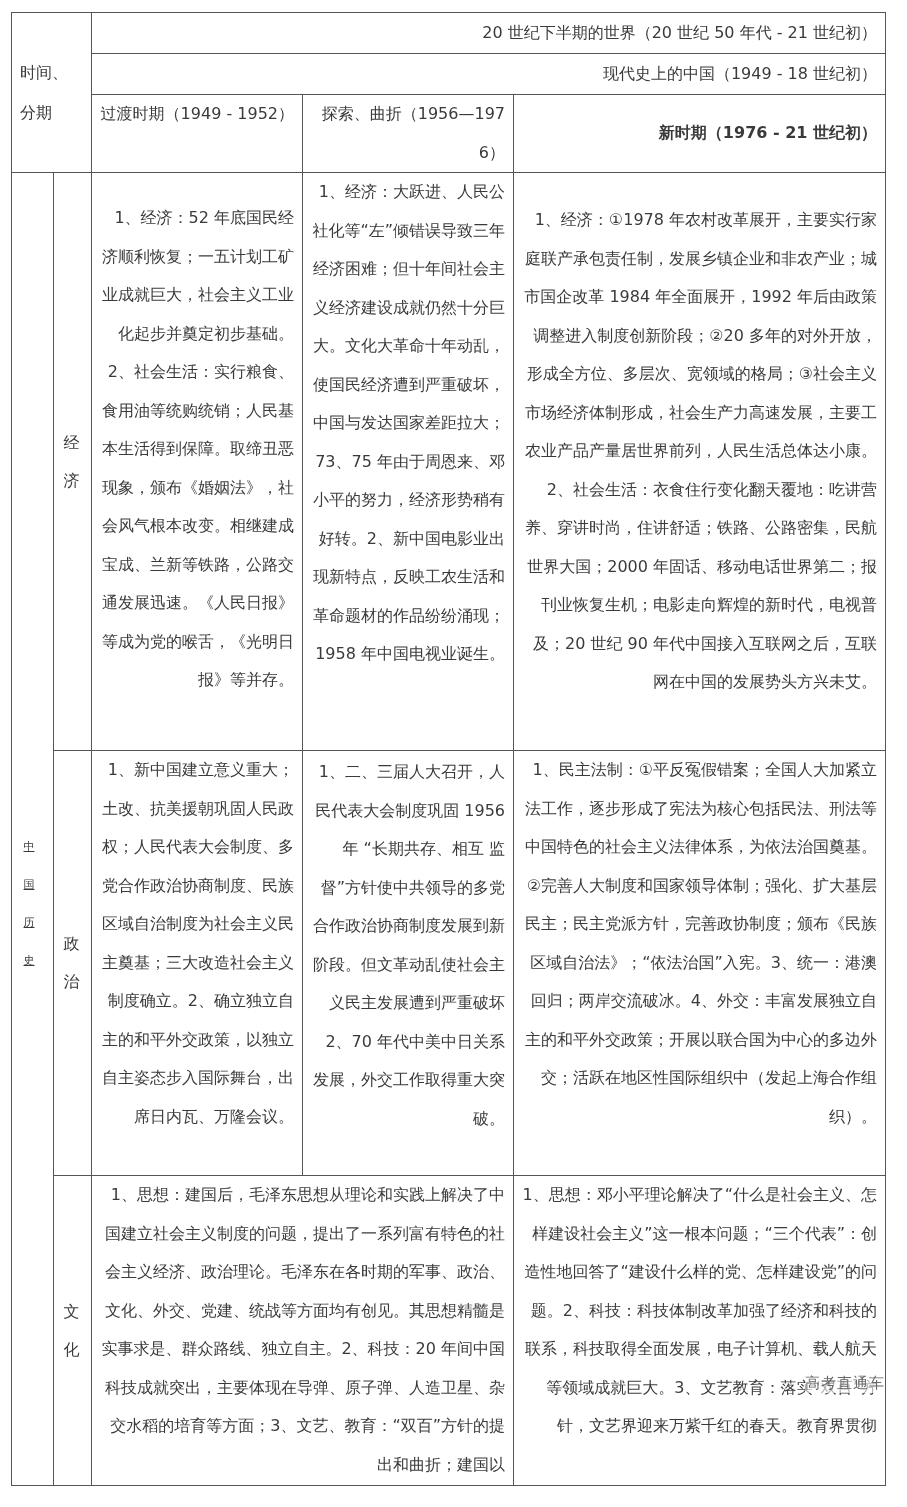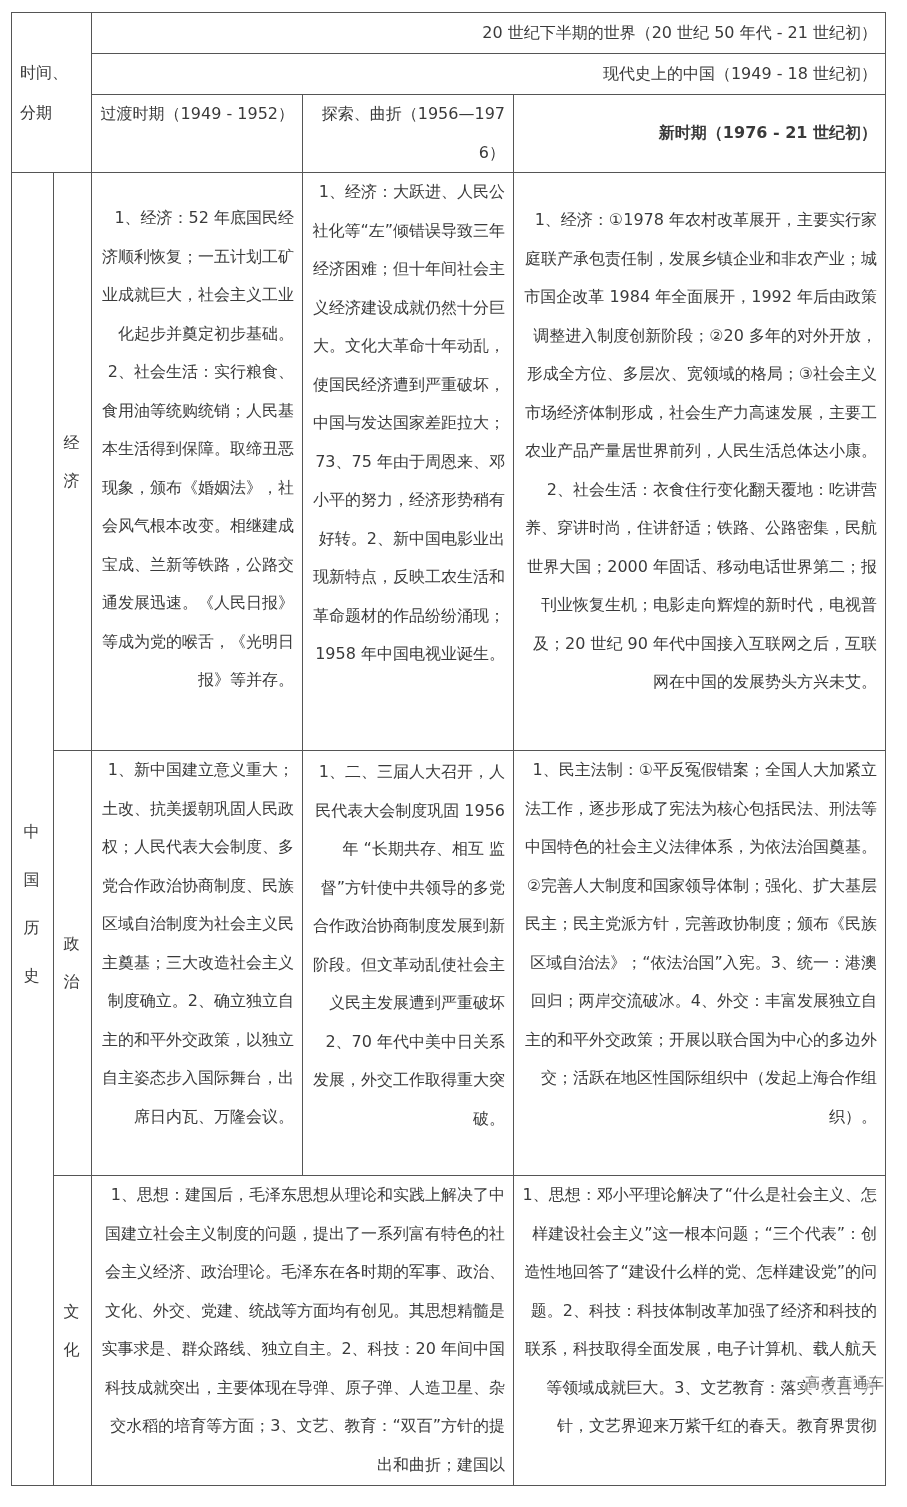--- a/index.html
+++ b/index.html
@@ -46,21 +46,21 @@
     </td>
   </tr>
   <tr class="row-hdr-3">
     <td><span>过渡时期（1949 - 1952）</span></td>
     <td><span>探索、曲折（1956—1976）</span></td>
     <td style="vertical-align:middle;font-weight:bold;"><span>新时期（1976 - 21 世纪初）</span></td>
   </tr>
 
   <tr style="height:578px;">
     <td rowspan="3" class="side" style="padding-top:150px;">
-      <span style="width:18px;margin:0 auto;font-size:16px;line-height:48px;">中国历史</span>
+      <span style="width:18px;margin:0 auto;font-size:11px;line-height:38px;text-decoration:underline;">中国历史</span>
     </td>
     <td class="side" style="padding-top:0;">
       <span style="width:18px;margin:0 auto;">经济</span>
     </td>
     <td style="padding-top:26px;"><span>1、经济：52 年底国民经济顺利恢复；一五计划工矿业成就巨大，社会主义工业化起步并奠定初步基础。2、社会生活：实行粮食、食用油等统购统销；人民基本生活得到保障。取缔丑恶现象，颁布《婚姻法》，社会风气根本改变。相继建成宝成、兰新等铁路，公路交通发展迅速。《人民日报》等成为党的喉舌，《光明日报》等并存。</span></td>
     <td><span>1、经济：大跃进、人民公社化等“左”倾错误导致三年经济困难；但十年间社会主义经济建设成就仍然十分巨大。文化大革命十年动乱，使国民经济遭到严重破坏，中国与发达国家差距拉大；73、75 年由于周恩来、邓小平的努力，经济形势稍有好转。2、新中国电影业出现新特点，反映工农生活和革命题材的作品纷纷涌现；1958 年中国电视业诞生。</span></td>
     <td style="padding-top:28px;"><span>1、经济：①1978 年农村改革展开，主要实行家庭联产承包责任制，发展乡镇企业和非农产业；城市国企改革 1984 年全面展开，1992 年后由政策调整进入制度创新阶段；②20 多年的对外开放，形成全方位、多层次、宽领域的格局；③社会主义市场经济体制形成，社会生产力高速发展，主要工农业产品产量居世界前列，人民生活总体达小康。2、社会生活：衣食住行变化翻天覆地：吃讲营养、穿讲时尚，住讲舒适；铁路、公路密集，民航世界大国；2000 年固话、移动电话世界第二；报刊业恢复生机；电影走向辉煌的新时代，电视普及；20 世纪 90 年代中国接入互联网之后，互联网在中国的发展势头方兴未艾。</span></td>
   </tr>
 
   <tr style="height:425px;">

